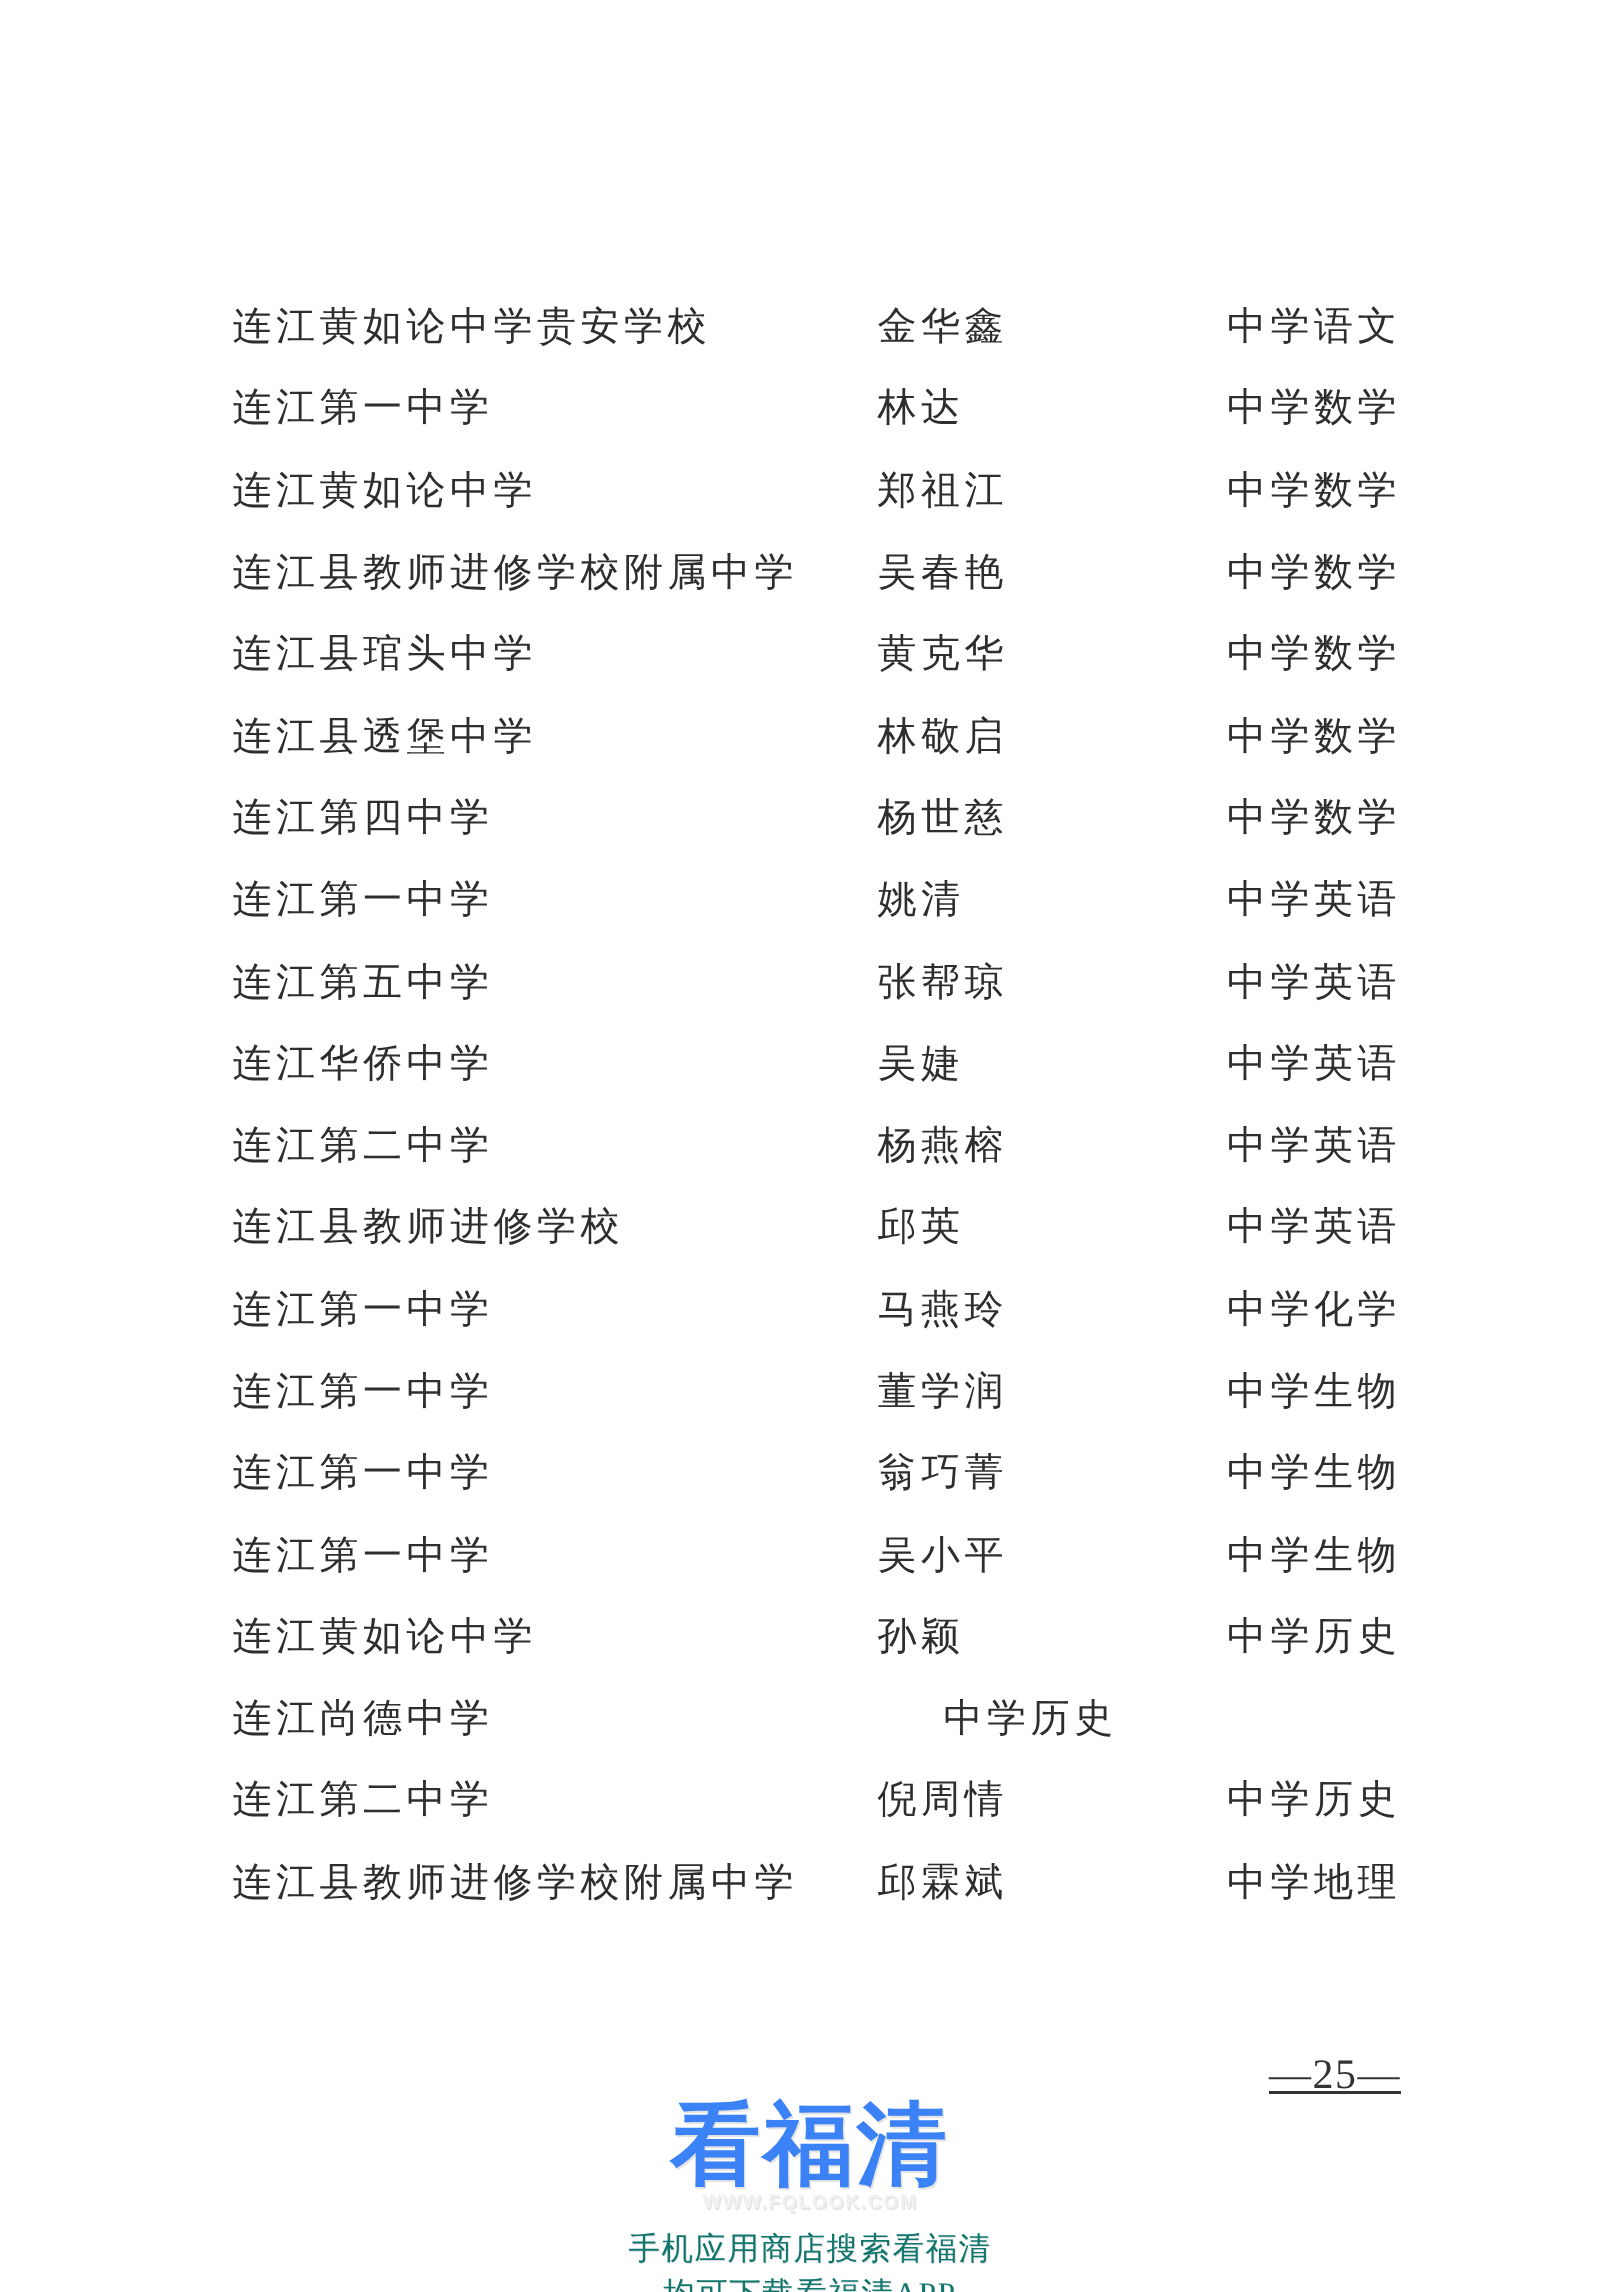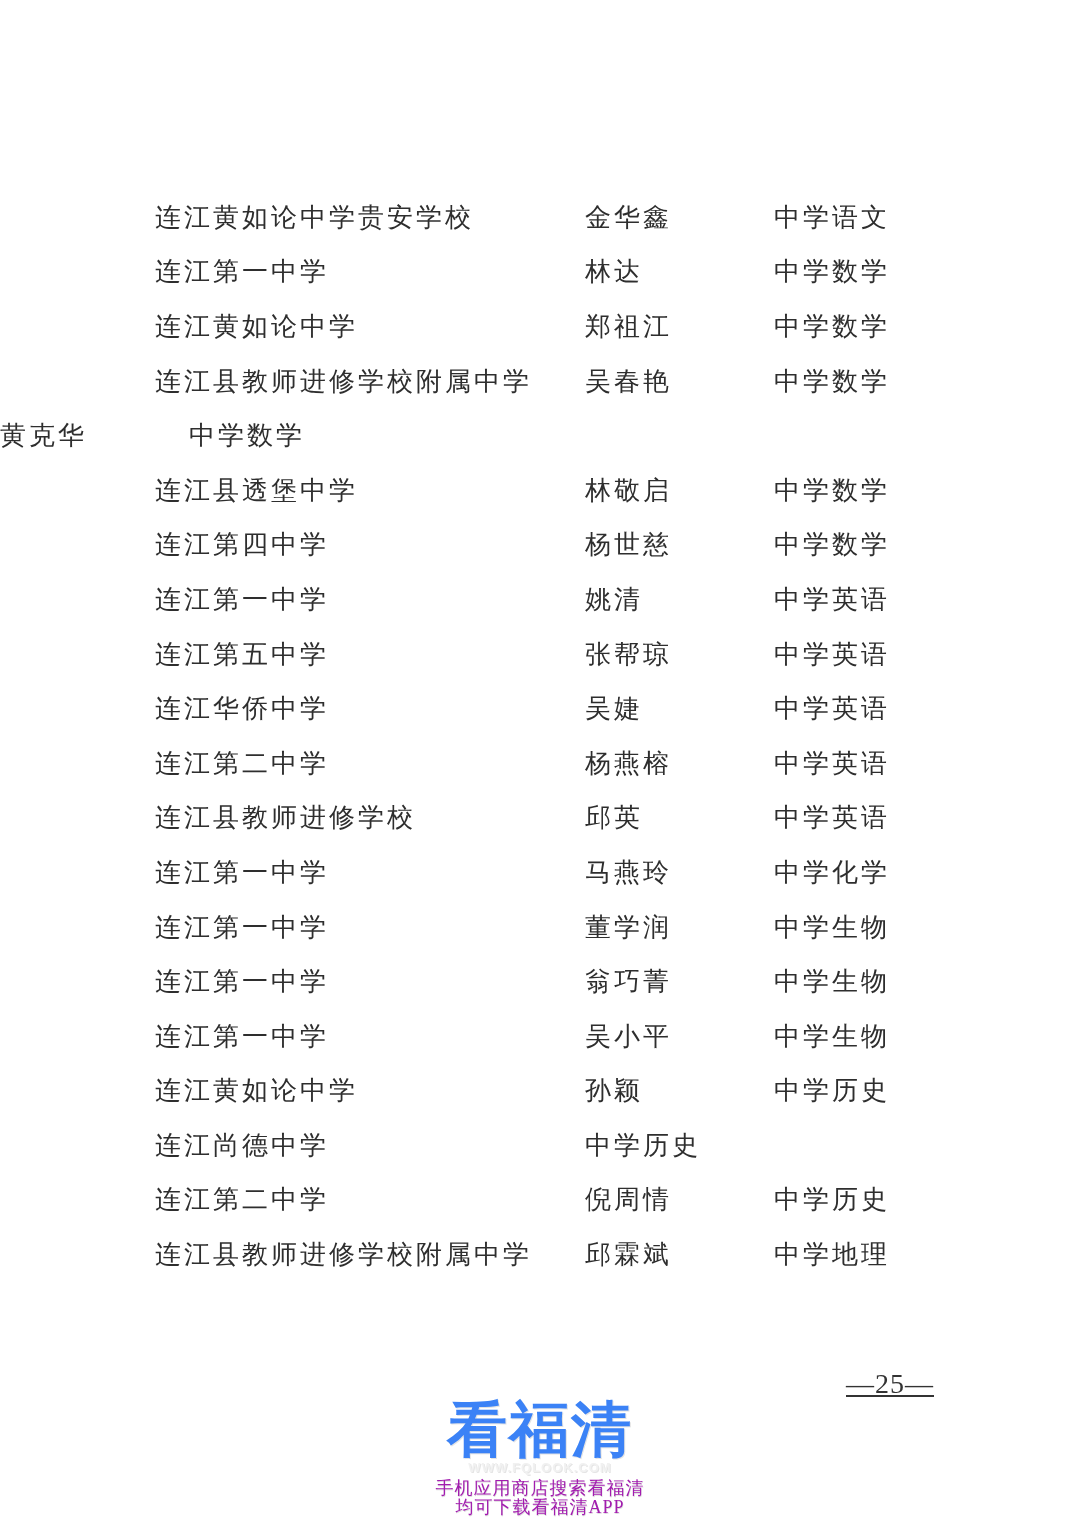--- a/index.html
+++ b/index.html
@@ -33,20 +33,21 @@
     margin-left: 155px;
     width: 430px;
     white-space: nowrap;
   }
   .cell-teacher {
     width: 189px;
     white-space: nowrap;
   }
   .cell-subject {
     white-space: nowrap;
+    margin-left: 44px;
   }
   .page-number {
     position: absolute;
     left: 846px;
     top: 1368px;
     font-size: 28px;
     color: #333333;
     letter-spacing: 1px;
     text-decoration: underline;
   }
@@ -71,24 +72,24 @@
     margin-top: 4px;
     font-size: 13px;
     line-height: 20px;
     font-weight: 700;
     color: #f1f1f1;
     text-shadow: 1px 1px 0 #e5e5e5;
     letter-spacing: 1px;
     font-family: "Liberation Sans", "DejaVu Sans", sans-serif;
   }
   .wm-line {
-    margin-top: 2px;
-    font-size: 18px;
+    margin-top: 13px;
+    font-size: 21px;
     line-height: 17px;
-    color: #a21caf;
+    color: #0f766e;
     text-shadow: 0.5px 0.5px 0 #dedede;
     letter-spacing: 1px;
   }
 </style>
 </head>
 <body>
 
 <div class="page">
 
   <div class="roster">
@@ -107,20 +108,21 @@
         <div class="cell-school">连江黄如论中学</div>
         <div class="cell-teacher">郑祖江</div>
         <div class="cell-subject">中学数学</div>
       </div>
       <div class="row">
         <div class="cell-school">连江县教师进修学校附属中学</div>
         <div class="cell-teacher">吴春艳</div>
         <div class="cell-subject">中学数学</div>
       </div>
       <div class="row">
+        <div class="cell-school">连江县琯头中学</div>
         <div class="cell-teacher">黄克华</div>
         <div class="cell-subject">中学数学</div>
       </div>
       <div class="row">
         <div class="cell-school">连江县透堡中学</div>
         <div class="cell-teacher">林敬启</div>
         <div class="cell-subject">中学数学</div>
       </div>
       <div class="row">
         <div class="cell-school">连江第四中学</div>

